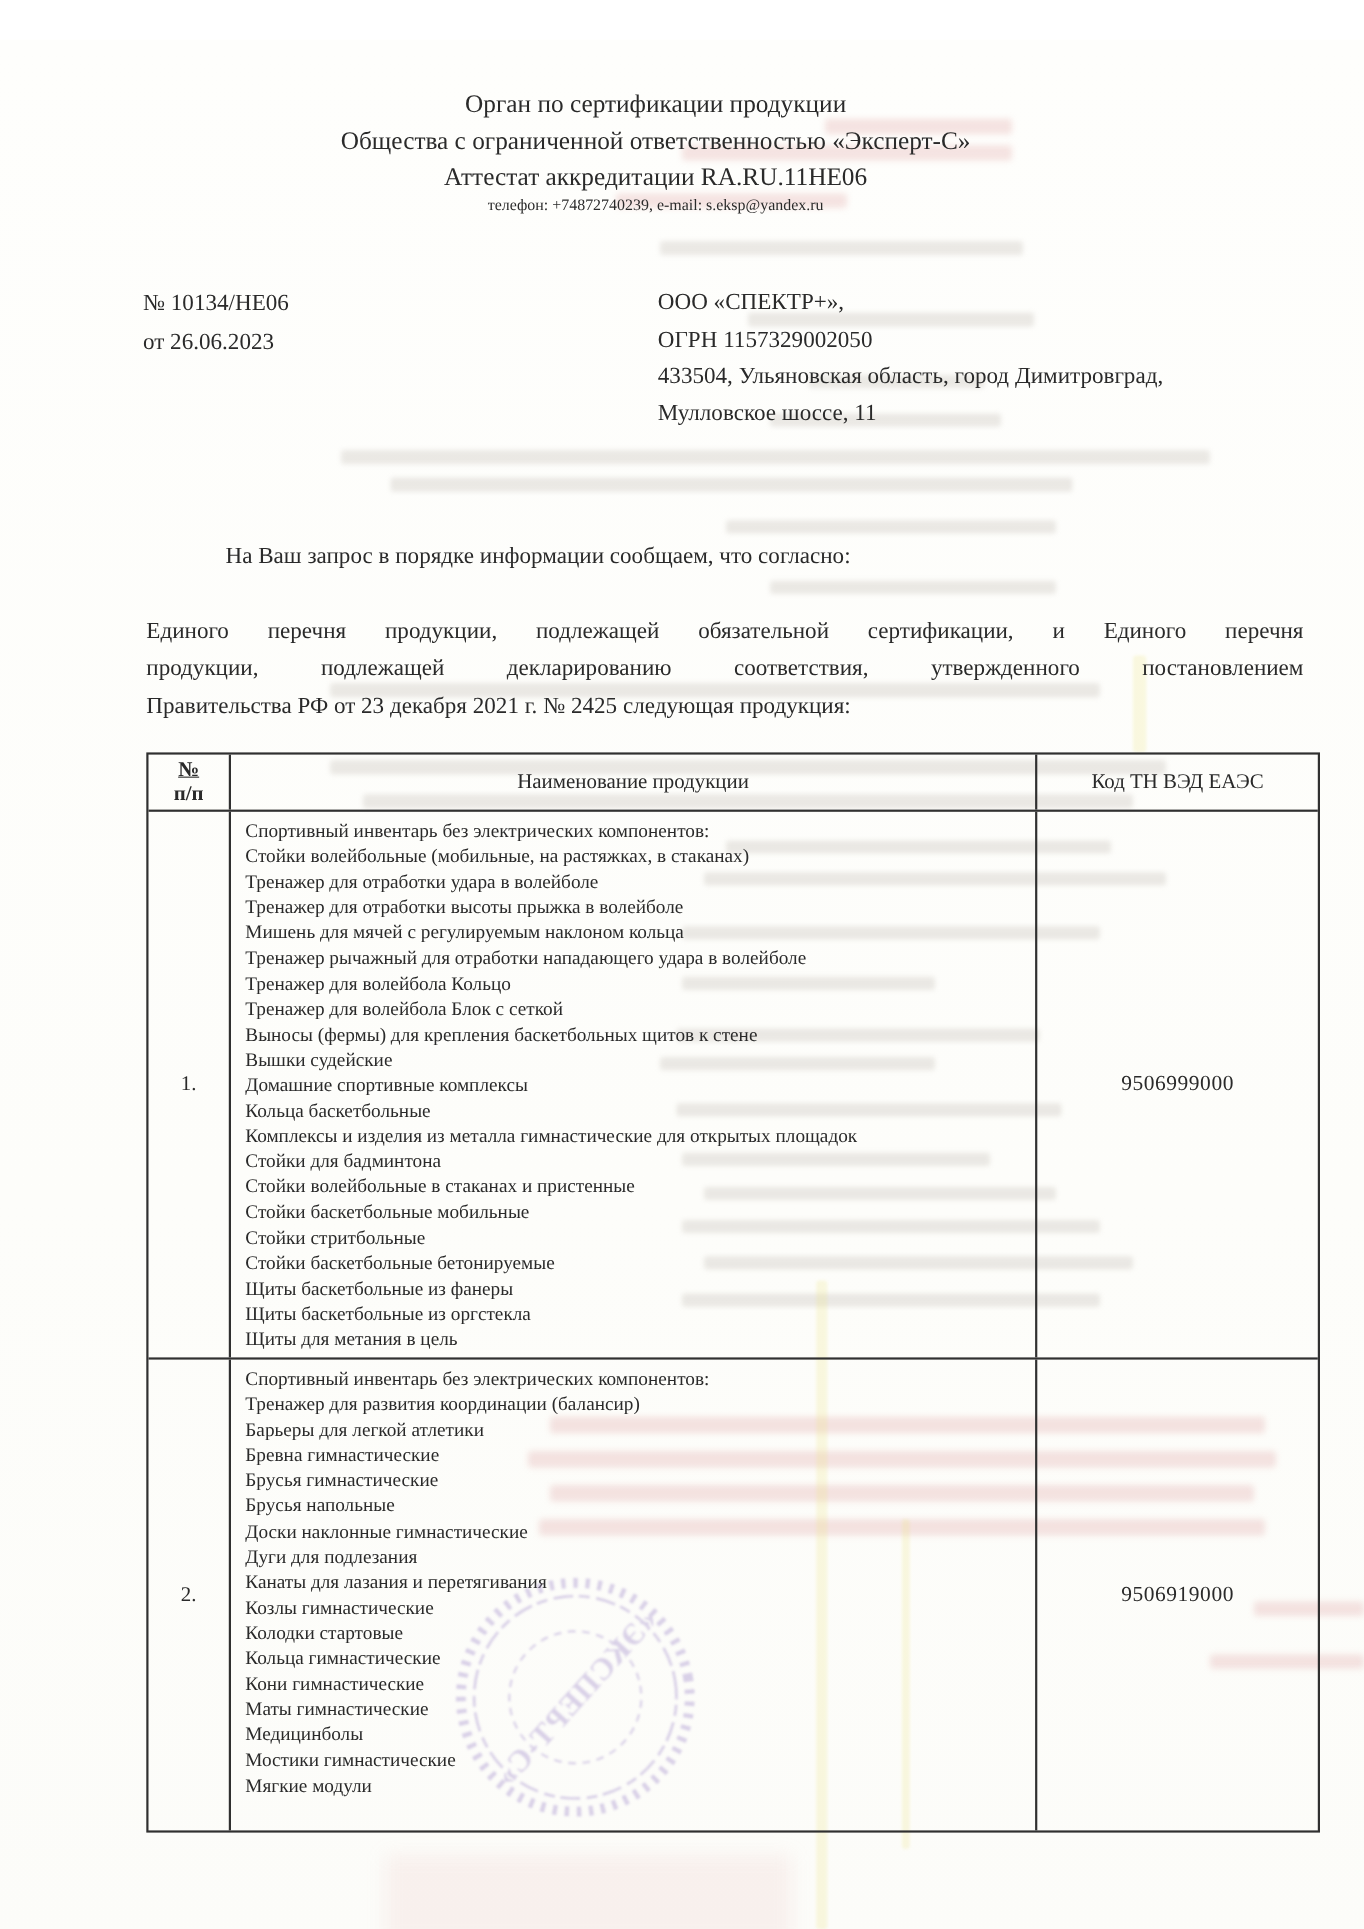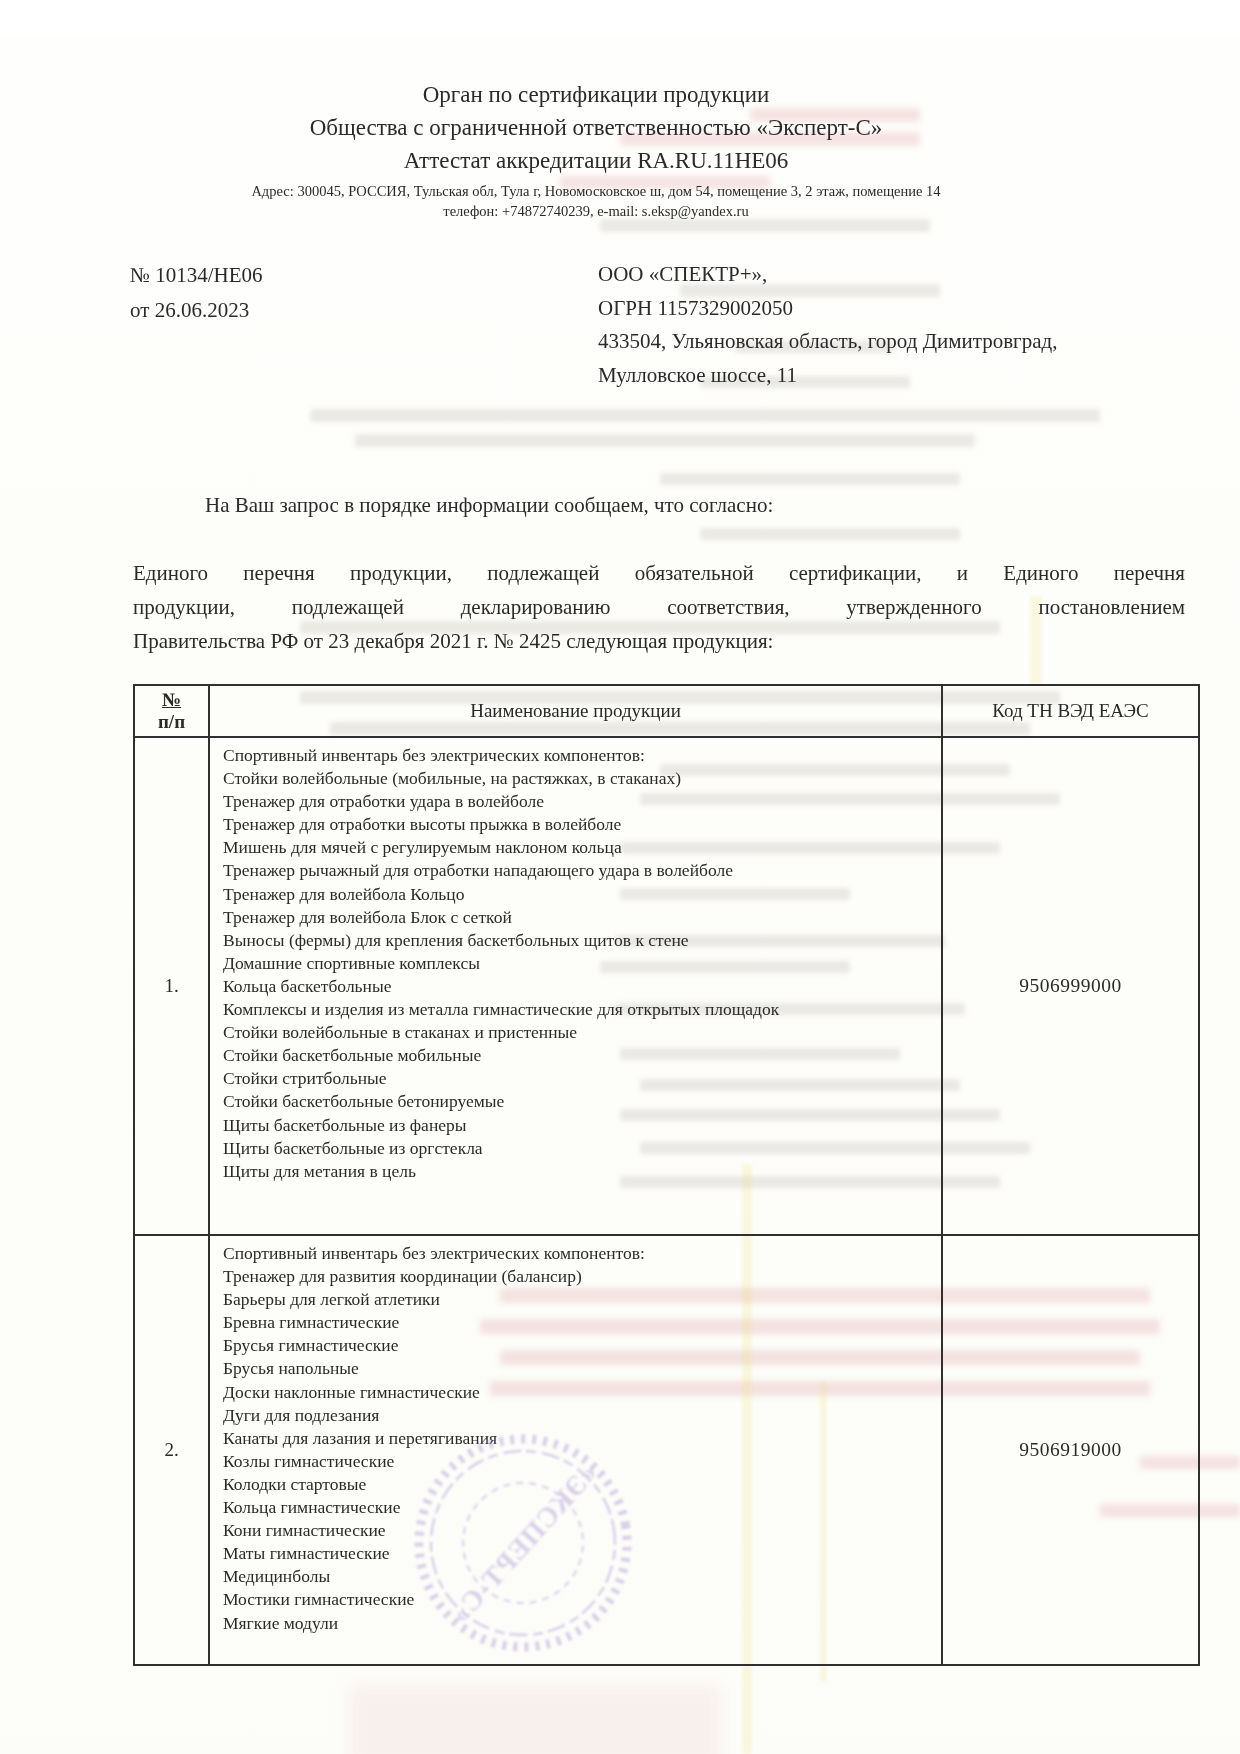--- a/index.html
+++ b/index.html
@@ -85,21 +85,20 @@
       <div class="ghost" style="left: 742px; top: 1128px; width: 10px; height: 590px; background: rgba(236, 226, 122, 0.22); filter: blur(1.5px);"></div>
       <div class="ghost" style="left: 820px; top: 1345px; width: 7px; height: 300px; background: rgba(236, 226, 122, 0.22); filter: blur(1.5px);"></div>
       <div class="ghost" style="left: 1030px; top: 560px; width: 12px; height: 88px; background: rgba(236, 226, 122, 0.22); filter: blur(1.5px);"></div>
       <div class="ghost" style="left: 350px; top: 1650px; width: 370px; height: 80px; background: rgba(228, 170, 170, 0.14); filter: blur(8px);"></div>
     </div>
 
   <div class="header">
     <div class="h-line">Орган по сертификации продукции</div>
     <div class="h-line">Общества с ограниченной ответственностью «Эксперт-С»</div>
     <div class="h-line">Аттестат аккредитации RA.RU.11НЕ06</div>
-    <div class="h-small first">Адрес: 300045, РОССИЯ, Тульская обл, Тула г, Новомосковское ш, дом 54, помещение 3, 2 этаж, помещение 14</div>
     <div class="h-small">телефон: +74872740239, e-mail: s.eksp@yandex.ru</div>
   </div>
 
   <div class="ref-block">
     <div>№ 10134/НЕ06</div>
     <div>от 26.06.2023</div>
   </div>
 
   <div class="recipient">
     <div>ООО «СПЕКТР+»,</div>
@@ -137,23 +136,25 @@
       <div class="c-name">
           <div class="item-line">Спортивный инвентарь без электрических компонентов:</div>
           <div class="item-line">Стойки волейбольные (мобильные, на растяжках, в стаканах)</div>
           <div class="item-line">Тренажер для отработки удара в волейболе</div>
           <div class="item-line">Тренажер для отработки высоты прыжка в волейболе</div>
           <div class="item-line">Мишень для мячей с регулируемым наклоном кольца</div>
           <div class="item-line">Тренажер рычажный для отработки нападающего удара в волейболе</div>
           <div class="item-line">Тренажер для волейбола Кольцо</div>
           <div class="item-line">Тренажер для волейбола Блок с сеткой</div>
           <div class="item-line">Выносы (фермы) для крепления баскетбольных щитов к стене</div>
+          <div class="item-line">Вышки судейские</div>
           <div class="item-line">Домашние спортивные комплексы</div>
           <div class="item-line">Кольца баскетбольные</div>
           <div class="item-line">Комплексы и изделия из металла гимнастические для открытых площадок</div>
+          <div class="item-line">Стойки для бадминтона</div>
           <div class="item-line">Стойки волейбольные в стаканах и пристенные</div>
           <div class="item-line">Стойки баскетбольные мобильные</div>
           <div class="item-line">Стойки стритбольные</div>
           <div class="item-line">Стойки баскетбольные бетонируемые</div>
           <div class="item-line">Щиты баскетбольные из фанеры</div>
           <div class="item-line">Щиты баскетбольные из оргстекла</div>
           <div class="item-line">Щиты для метания в цель</div>
         </div>
       <div class="c-code">
         <div class="code-val">9506999000</div>

